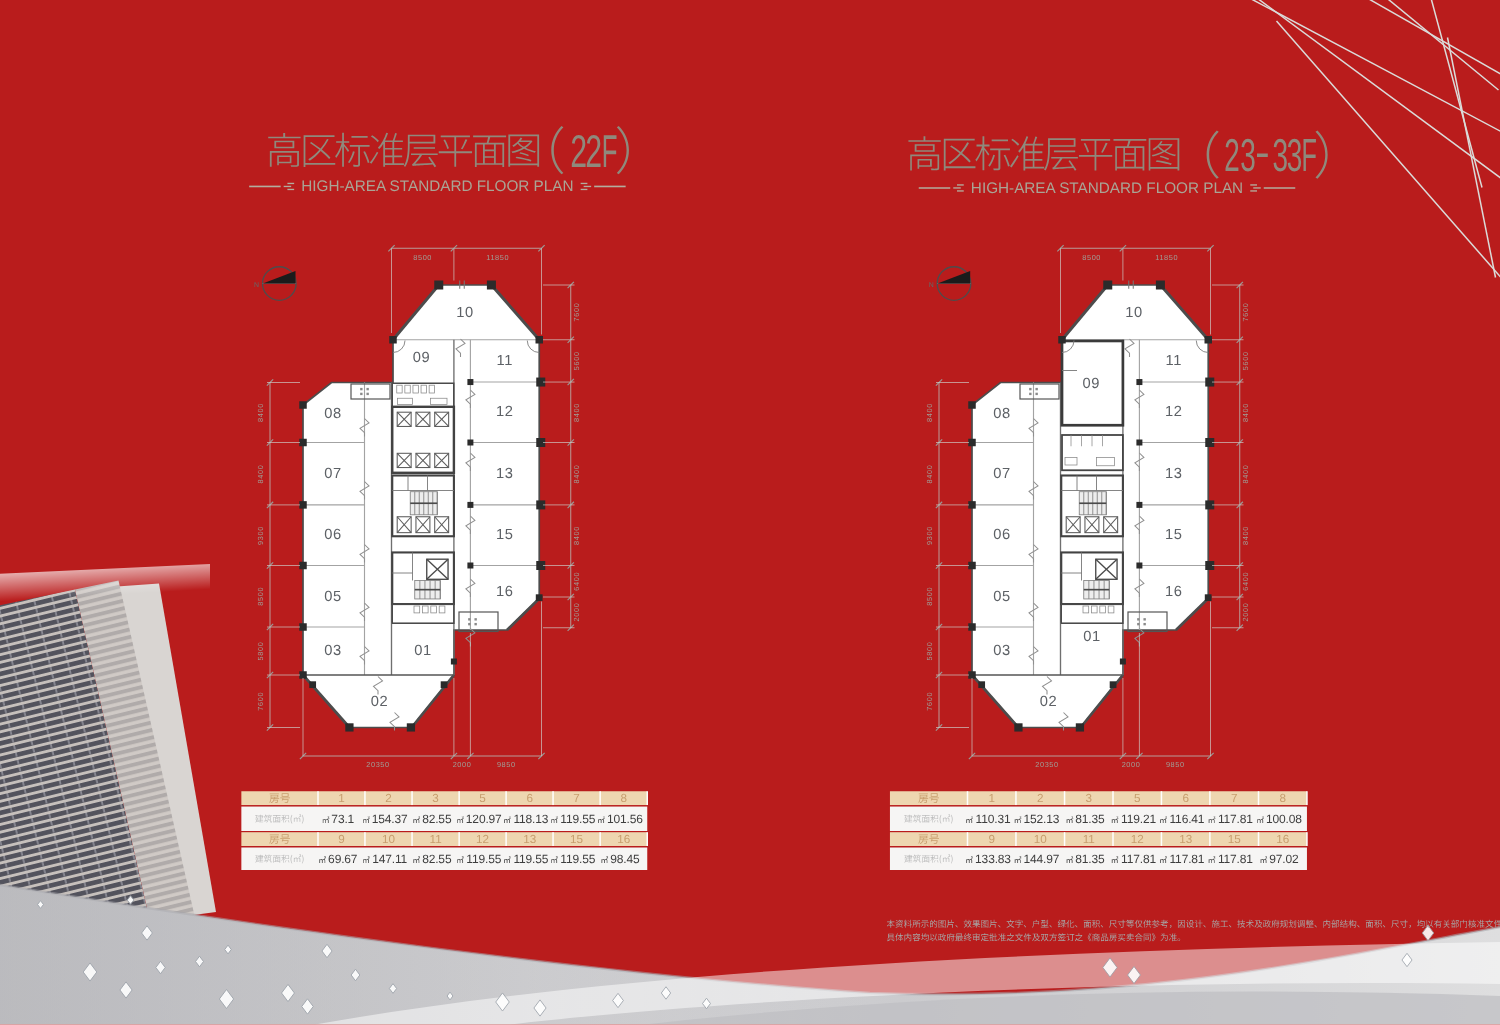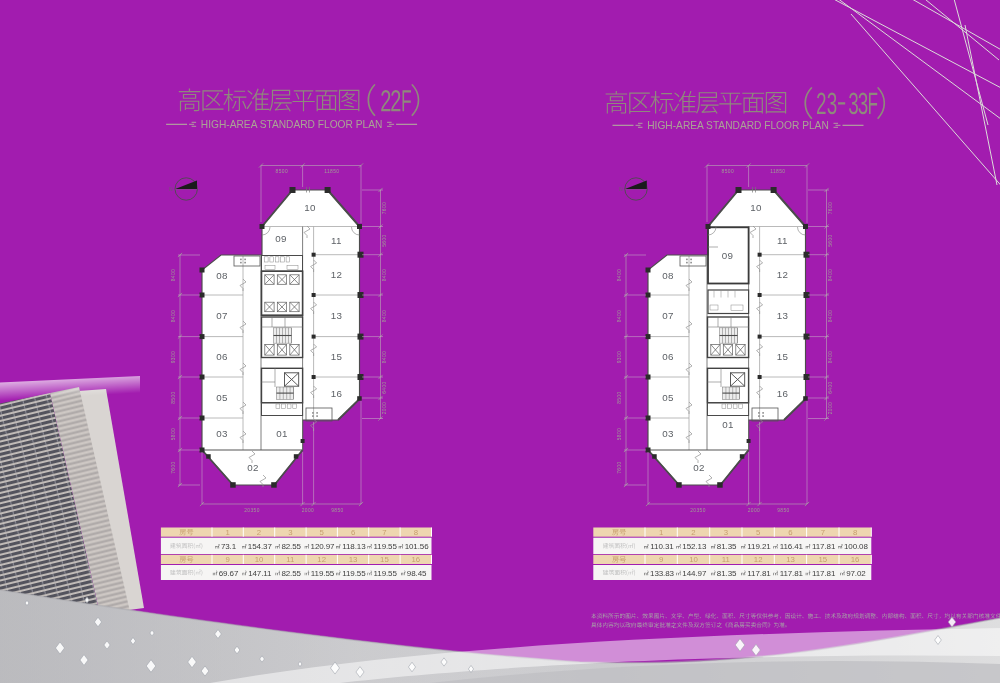--- a/index.html
+++ b/index.html
@@ -1,14 +1,14 @@
 <!DOCTYPE html>
 <html><head><meta charset="utf-8"><title>floor plan</title><style>
 html,body{margin:0;padding:0;background:#fff;}
-.page{position:relative;width:1000px;height:683px;overflow:hidden;background:#a21caf;font-family:"Liberation Sans",sans-serif;}
+.page{position:relative;width:1000px;height:683px;overflow:hidden;background:#b91c1c;font-family:"Liberation Sans",sans-serif;}
 svg{position:absolute;left:0;top:0;}
 </style></head><body>
 <div class="page">
 <svg width="1000" height="683" viewBox="0 0 1000 683">
 <defs>
 <linearGradient id="bandg" x1="0" y1="0" x2="1" y2="0">
           <stop offset="0" stop-color="#c9c9cc"></stop>
           <stop offset="0.35" stop-color="#d8d8da"></stop>
           <stop offset="0.6" stop-color="#cbcbce"></stop>
           <stop offset="1" stop-color="#dededf"></stop>

